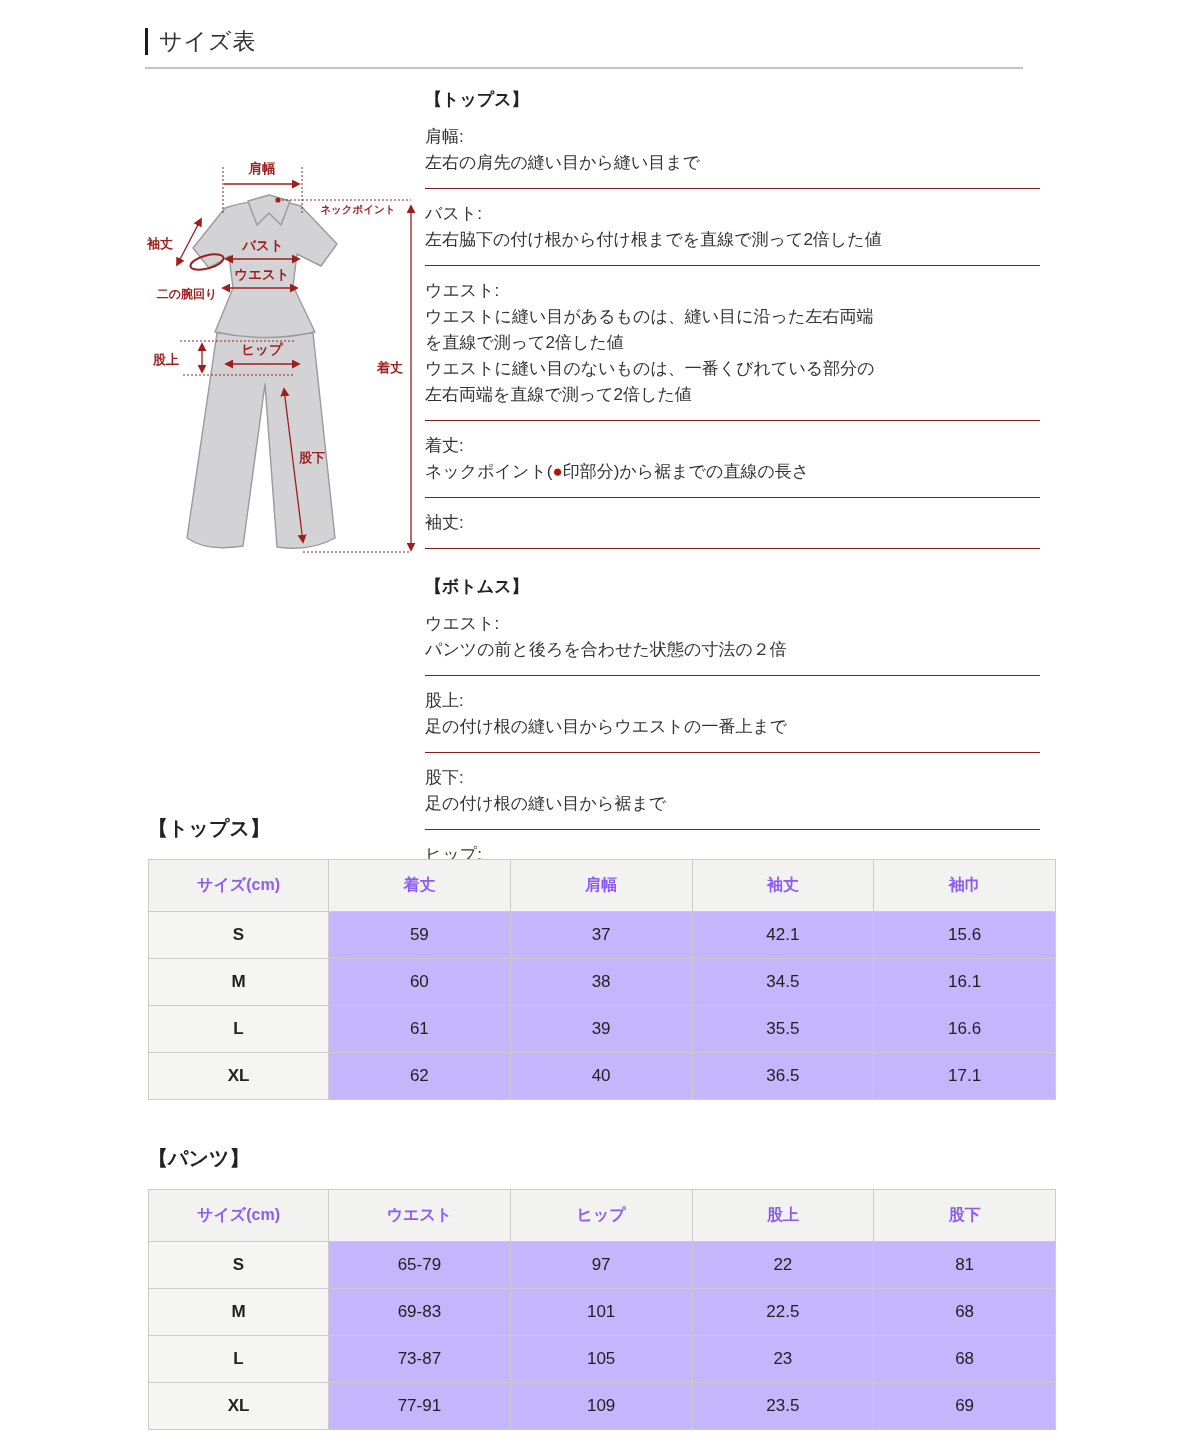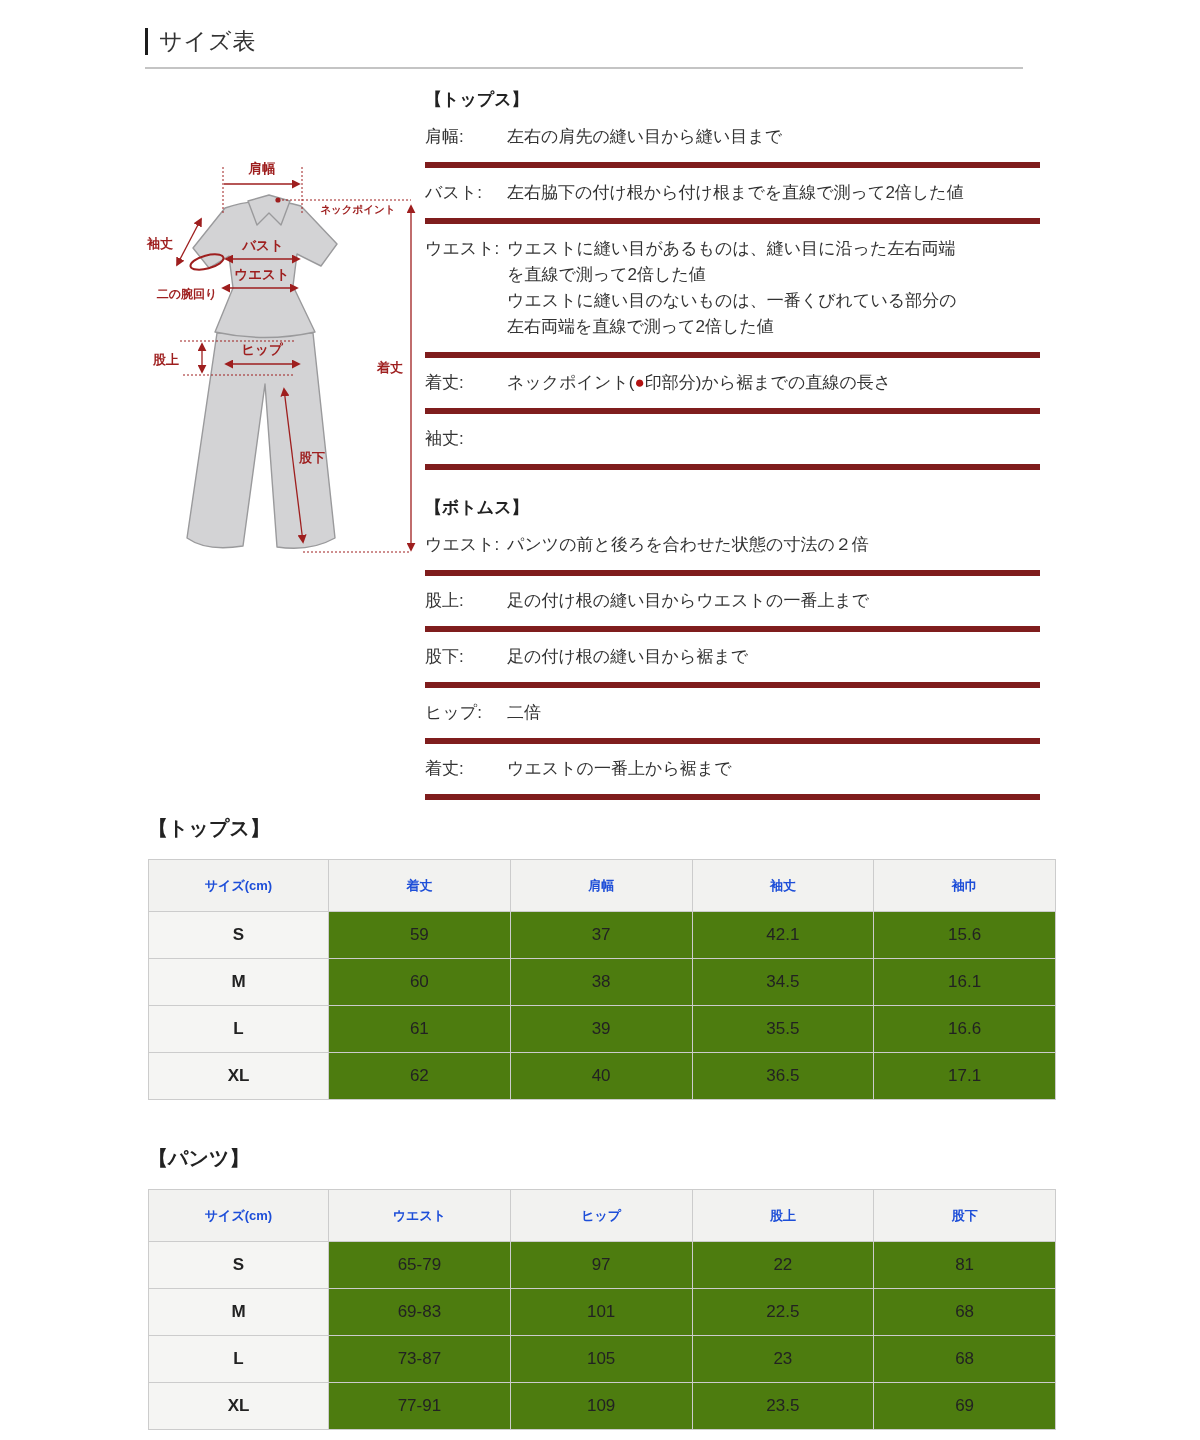--- a/index.html
+++ b/index.html
@@ -14,37 +14,37 @@
 
   
   .diagram { position:absolute; left:145px; top:140px; width:280px; height:430px; }
   .diagram svg { overflow:visible; display:block; }
   .diagram text { font-family:"Liberation Sans","DejaVu Sans",sans-serif; font-weight:bold; fill:#9e1e1e; }
 
   
   .defs { position:absolute; left:425px; top:88px; width:615px; }
   .defs-heading { margin:0; font-size:17px; font-weight:bold; color:#222; line-height:24px; }
   .defs-heading.bottoms { margin-top:26px; }
-  .def-row { display:flex; align-items:flex-start; padding:12px 0; border-bottom:6px solid #7f1d1d;
-             font-size:17px; line-height:26px; color:#333; }
+  .def-row { display:flex; align-items:flex-start; padding:12px 0; border-bottom:1px solid #7f1d1d;
+             font-size:17px; line-height:26px; color:#333;flex-direction:column; }
   .def-term { width:82px; flex:none; font-weight:500; }
   .def-desc { flex:1; }
   .def-line { display:block; }
   .red-dot { color:#b31212; }
 
   
   .table-section { position:absolute; left:148px; width:908px; }
   .tops-section  { top:816px; }
   .pants-section { top:1146px; }
   .table-title { margin:0 0 19px 0; font-size:20px; font-weight:bold; color:#222; line-height:24px; }
   table.size-table { width:100%; border-collapse:collapse; table-layout:fixed; }
   .size-table th, .size-table td { border:1px solid #cccccc; text-align:center; vertical-align:middle; }
-  .size-table thead th { background:#f2f2f0; height:49px; font-size:13px; font-weight:bold; color:#1d4ed8; }
+  .size-table thead th { background:#f2f2f0; height:49px; font-size:16px; font-weight:bold; color:#8b5cf6; }
   .size-table tbody th { background:#f5f5f3; height:44px; font-size:17px; font-weight:bold; color:#222; }
-  .size-table tbody td { background:#4d7c0f; height:44px; font-size:17px; font-weight:normal; color:#222;margin-left:20px; }
+  .size-table tbody td { background:#c4b5fd; height:44px; font-size:17px; font-weight:normal; color:#222;margin-left:20px; }
 </style>
 </head>
 <body>
 
 <div class="page">
 
   <div class="title-wrap">
     <span class="title-bar"></span>
     <h1 class="title-text">サイズ表</h1>
   </div>

